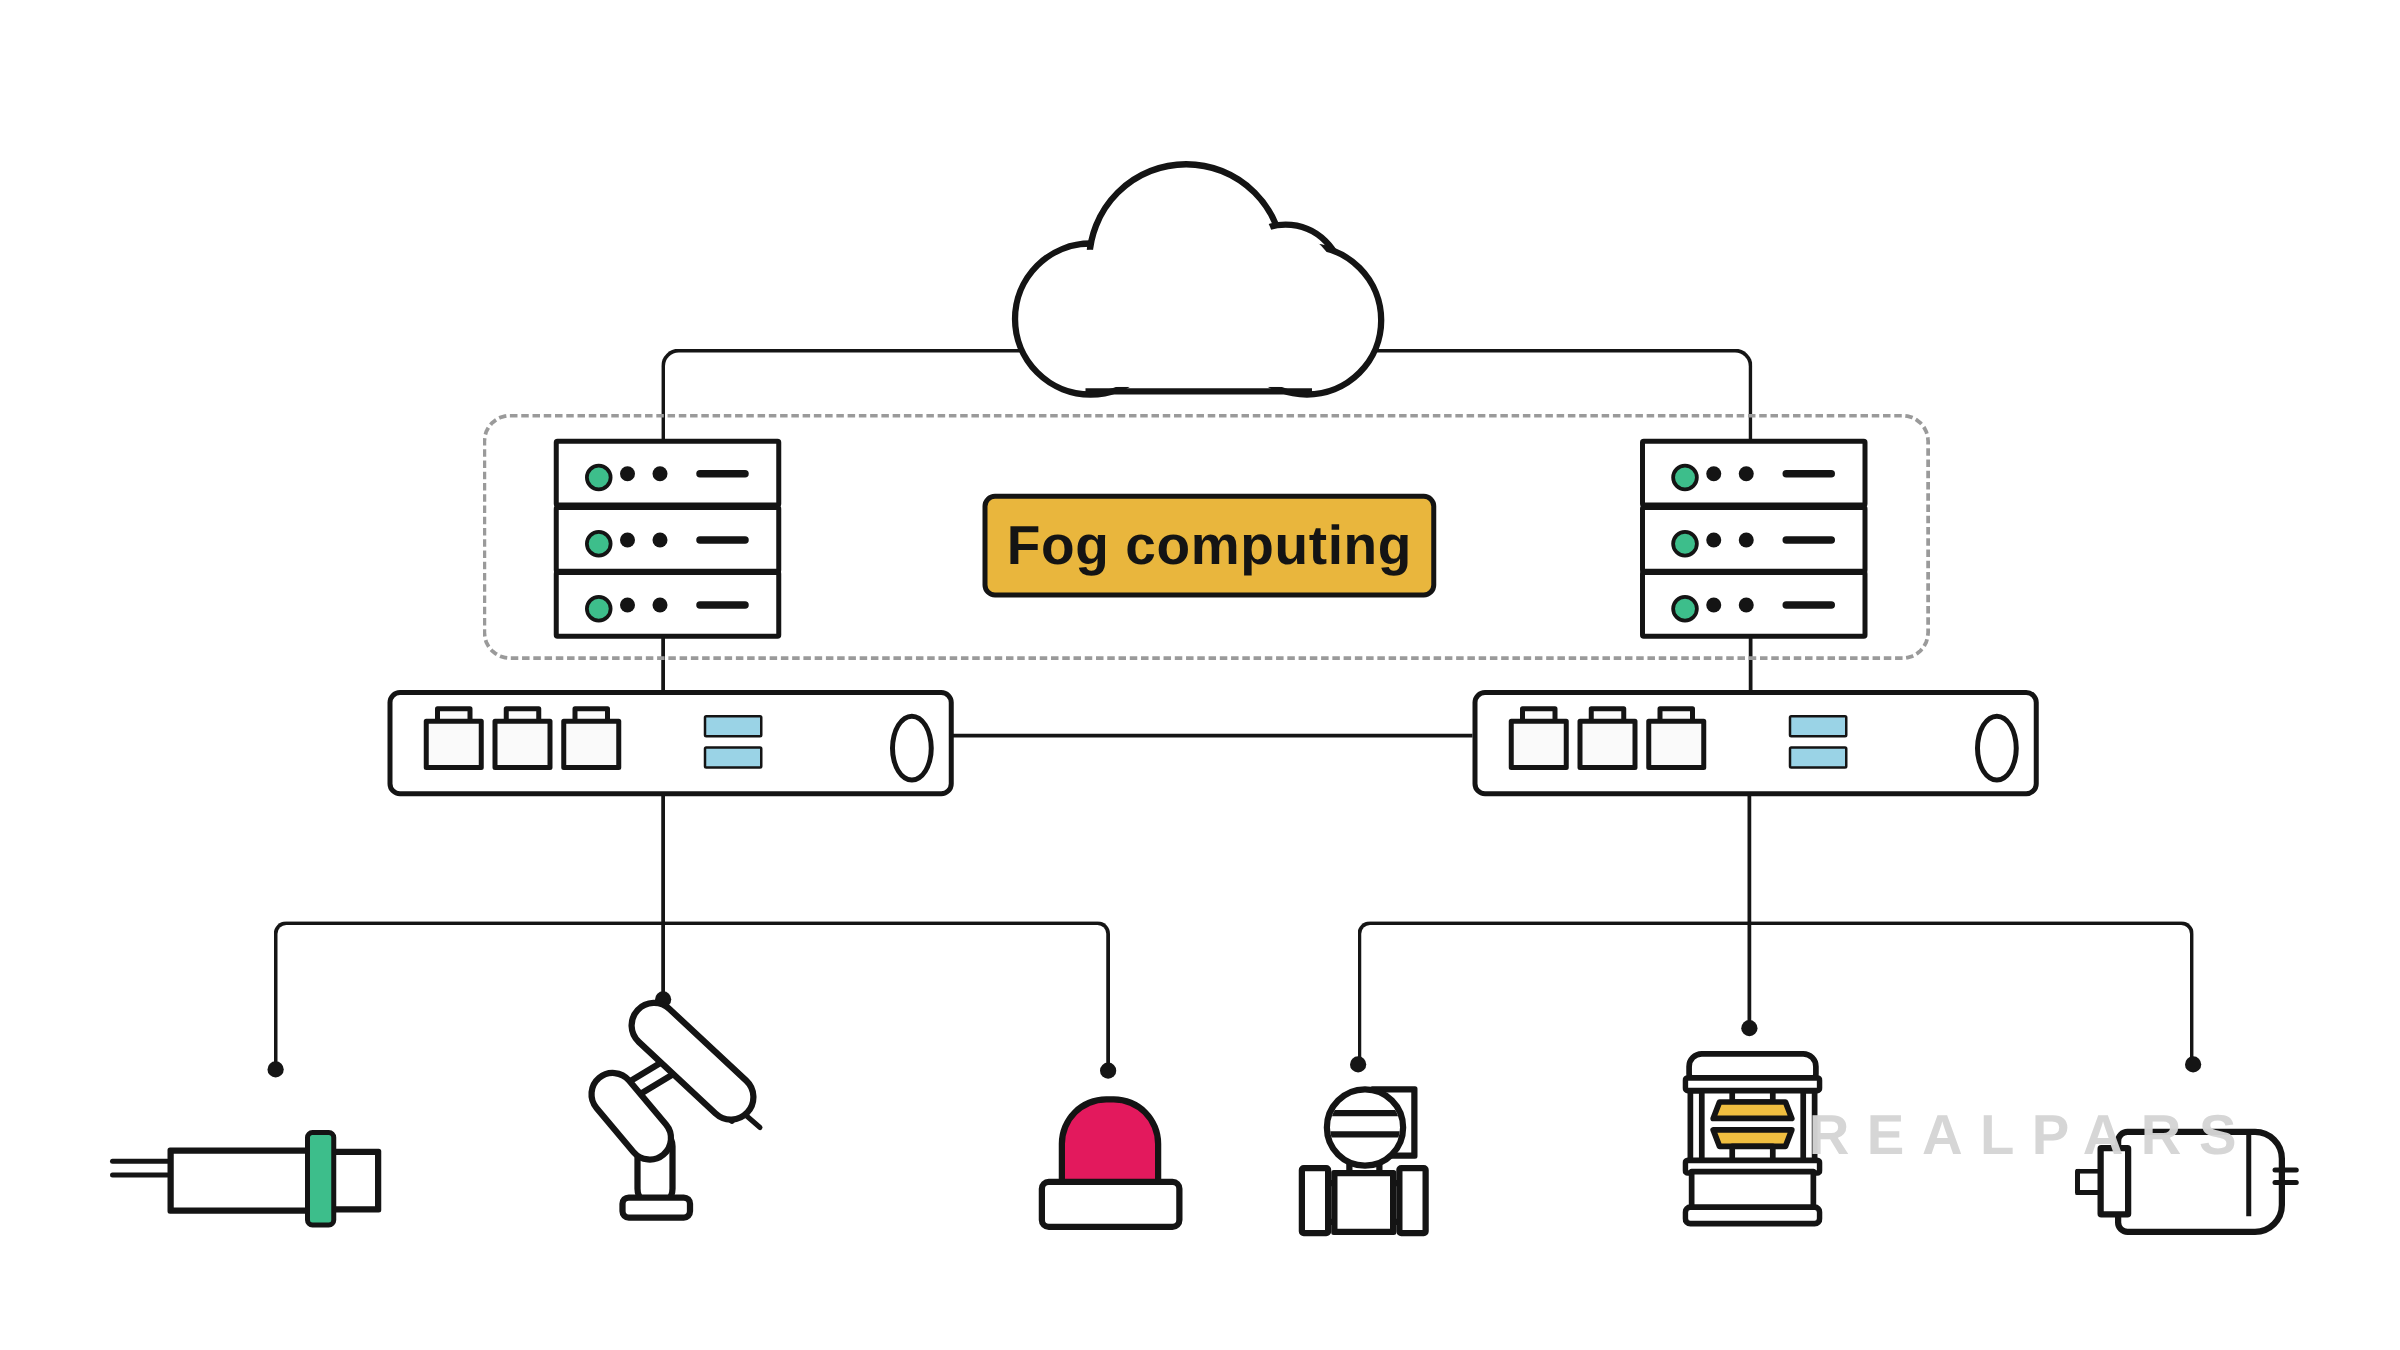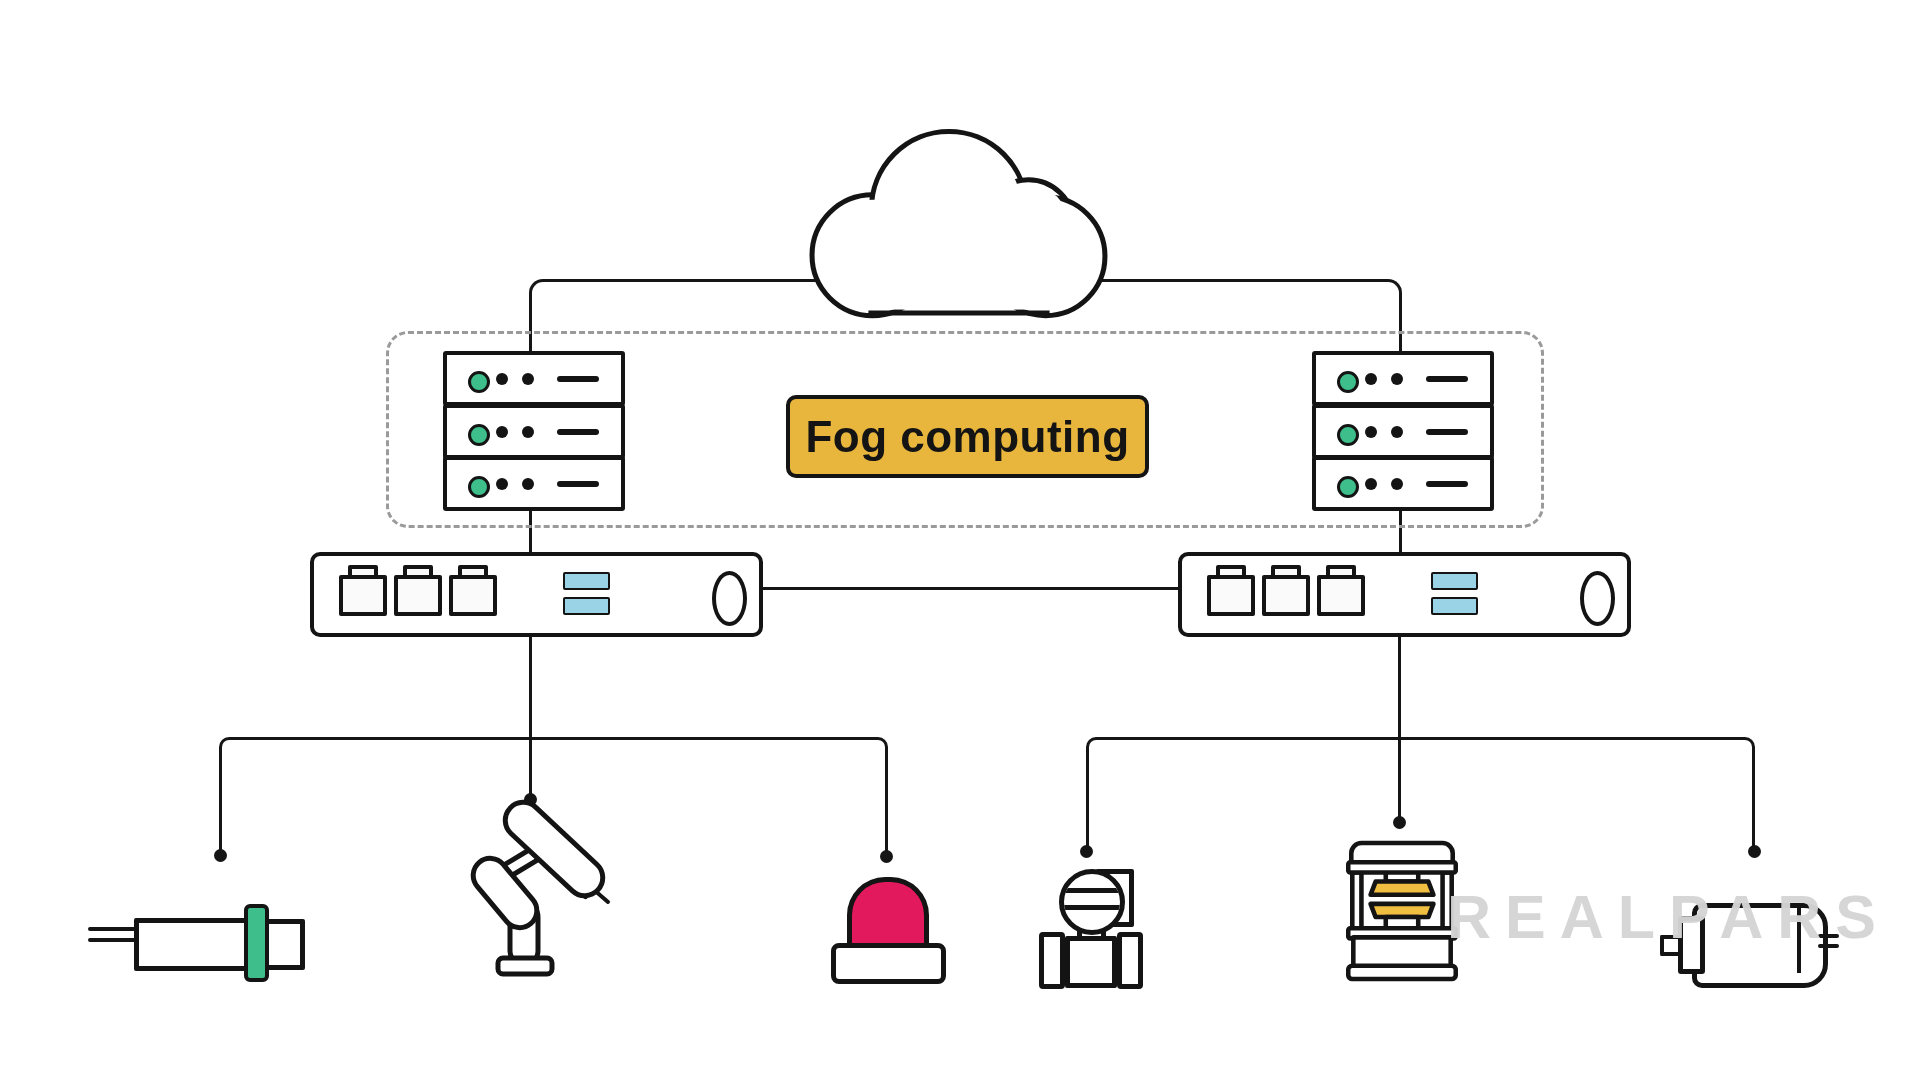--- a/index.html
+++ b/index.html
@@ -37,21 +37,21 @@
               border:4px solid #141414;border-radius:2px;}
   .port.px1{left:25px;} .port.px2{left:80px;} .port.px3{left:135px;}
   .bar{position:absolute;left:249px;width:43px;height:14px;background:#9AD3E6;
        border:2.5px solid #141414;border-radius:2px;}
   .bar.b1{top:16px;} .bar.b2{top:41px;}
   .oval{position:absolute;left:398px;top:15px;width:27px;height:47px;background:#fff;
         border:4px solid #141414;border-radius:50%;}
   
   .dev{position:absolute;z-index:3;}
   .wm{position:absolute;left:1447px;top:882px;z-index:9;color:#d5d5d5;opacity:.97;
-      font-size:61px;font-weight:700;letter-spacing:14px;font-family:"Liberation Sans",sans-serif;}
+      font-size:45px;font-weight:700;letter-spacing:14px;font-family:"Liberation Sans",sans-serif;}
   
   .siren-dome{position:absolute;left:847px;top:877px;width:72px;height:70px;background:#E3195D;
               border:5px solid #141414;border-radius:38px 38px 4px 4px;}
   .siren-base{position:absolute;left:831px;top:943px;width:105px;height:31px;background:#fff;
               border:5px solid #141414;border-radius:8px;}
   
   .sens-body{position:absolute;left:134px;top:918px;width:122px;height:43px;background:#fff;
              border:5px solid #141414;border-radius:2px;}
   .sens-tip{position:absolute;left:256px;top:919px;width:39px;height:41px;background:#fff;
             border:5px solid #141414;border-radius:2px;}

